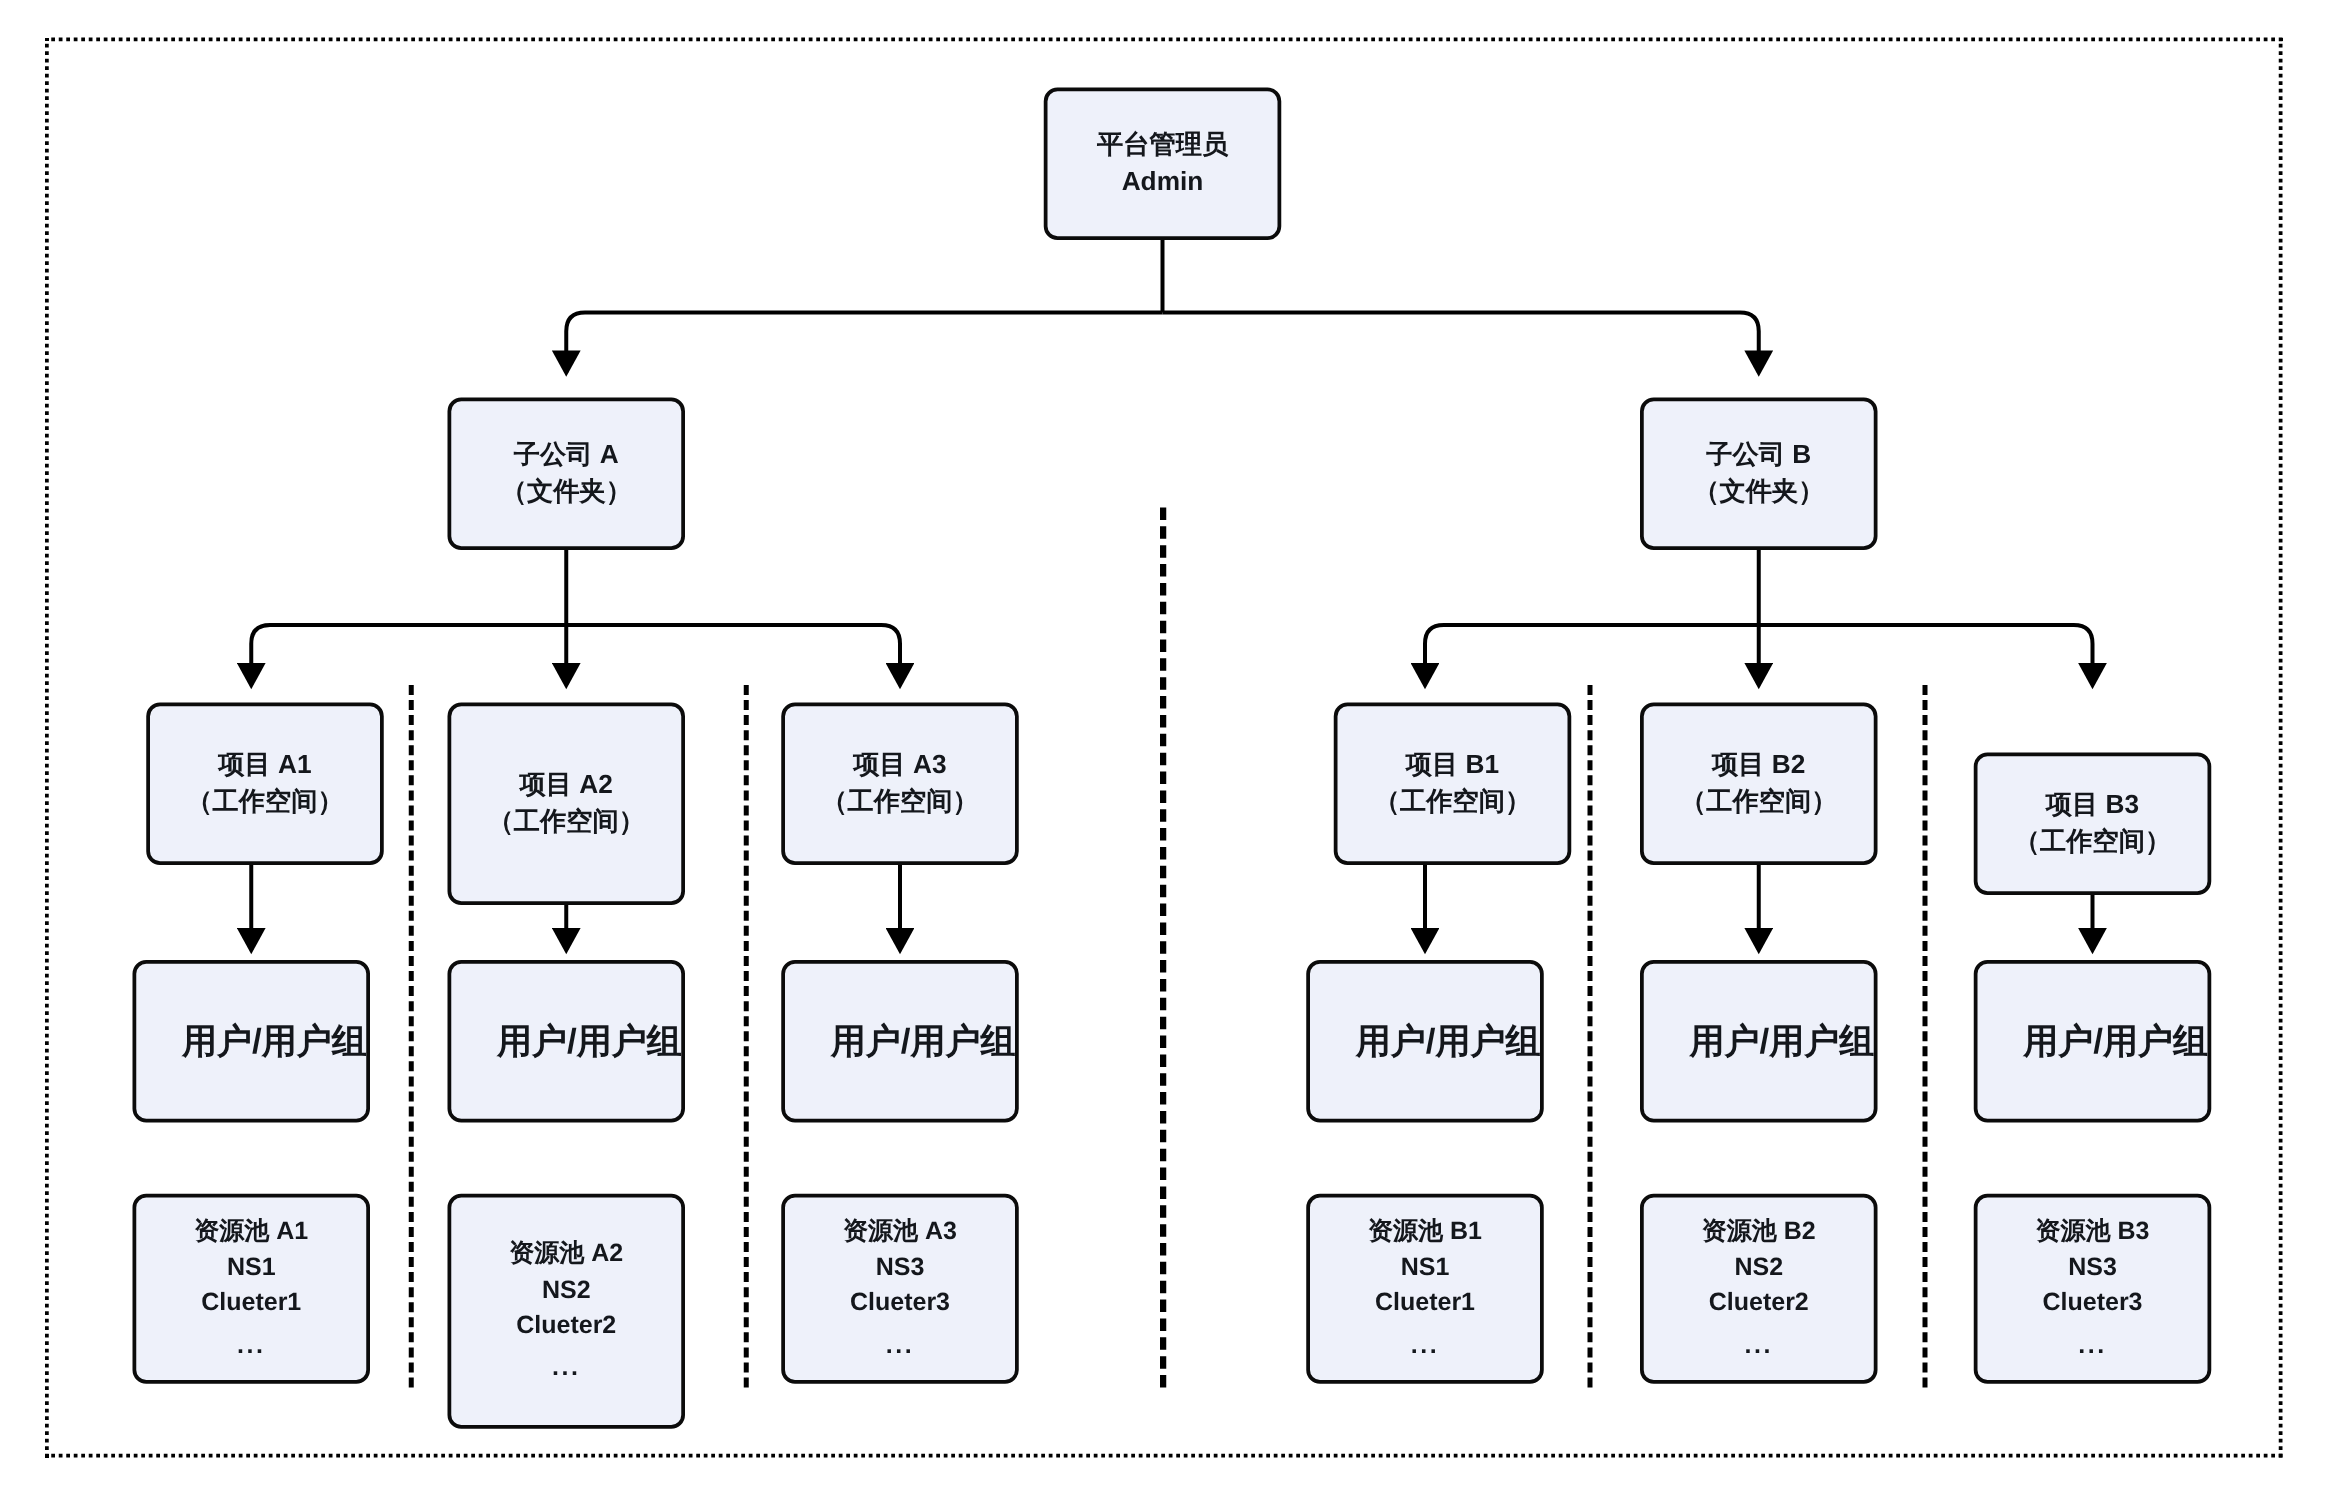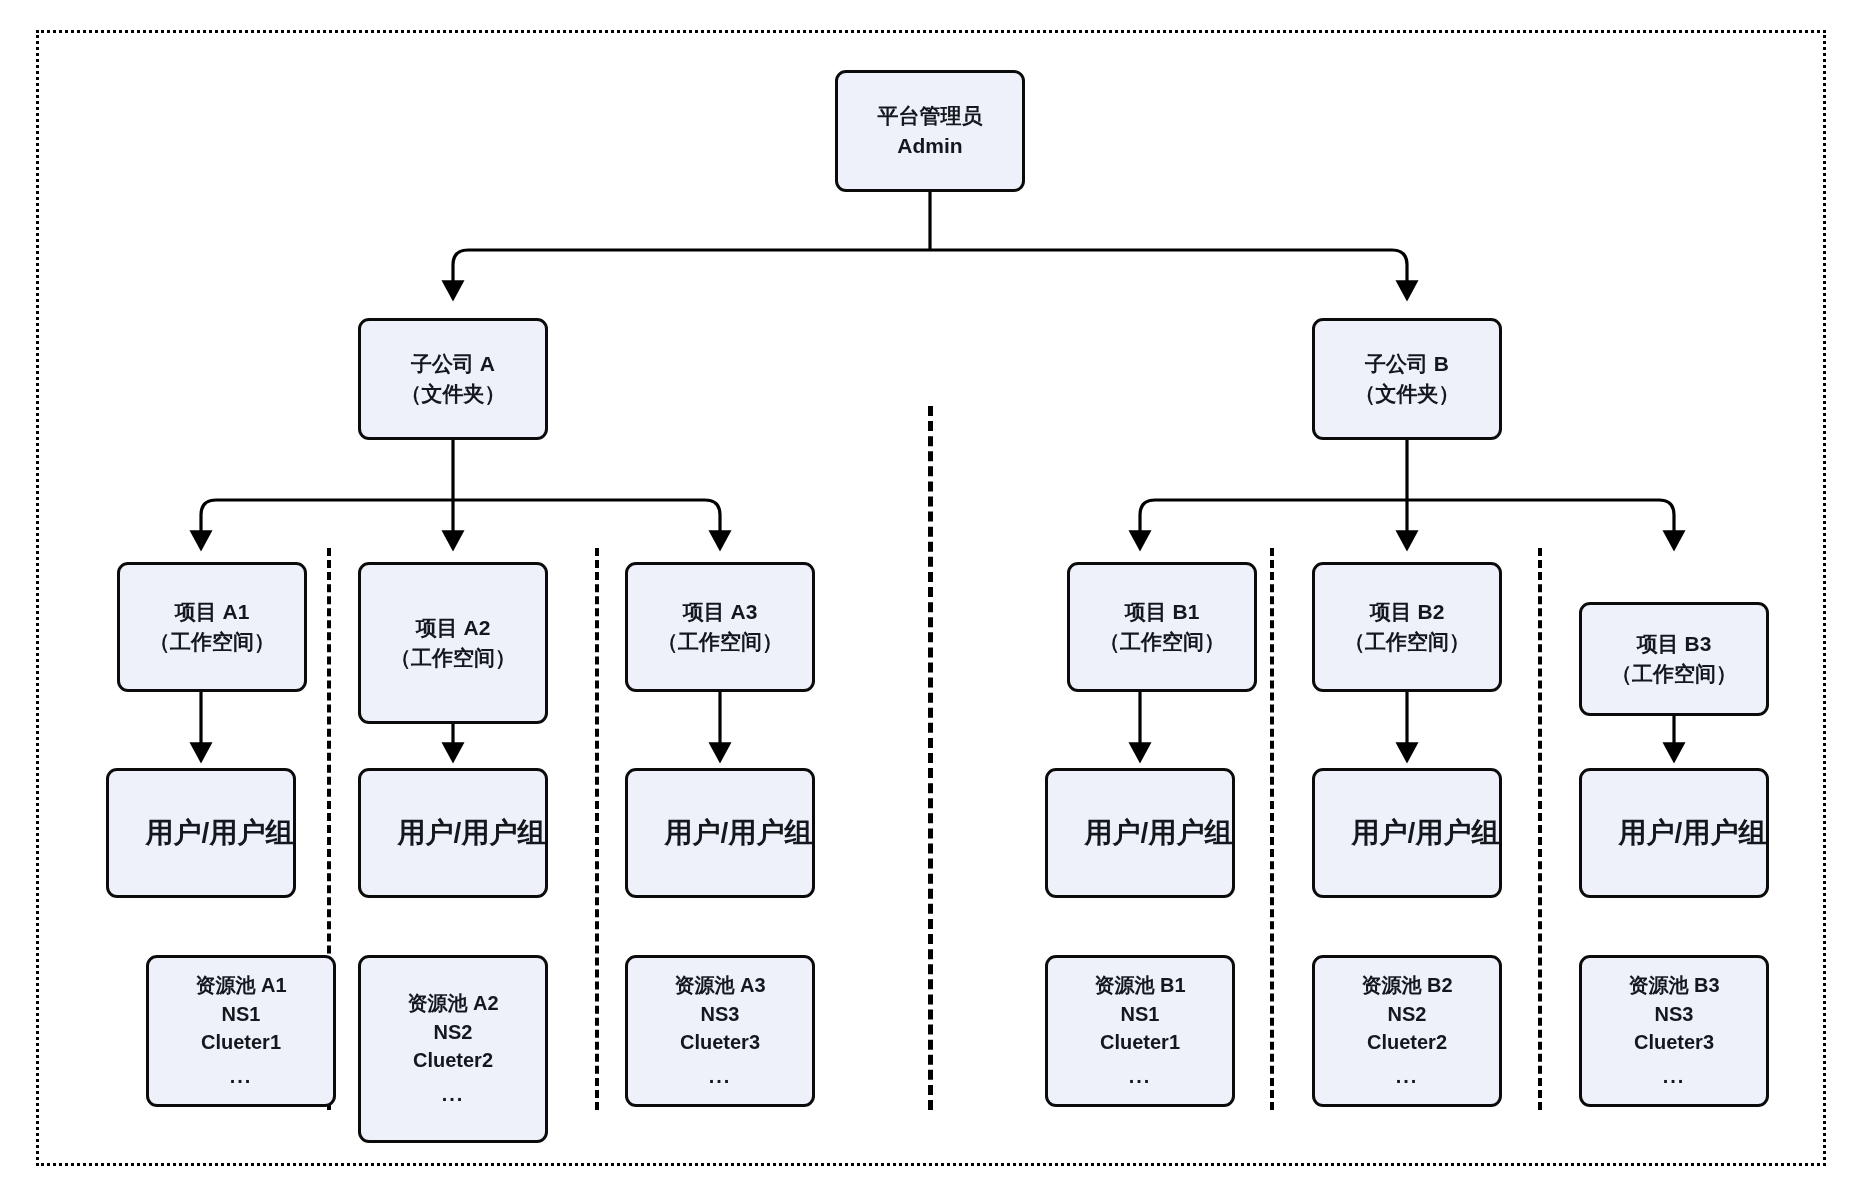--- a/index.html
+++ b/index.html
@@ -158,21 +158,21 @@
     <span class="lines">
       <span class="l">用户/用户组</span>
     </span>
   </div>
   <div class="node small" style="left:1579px;top:768px;width:190px;height:130px;">
     <span class="lines">
       <span class="l">用户/用户组</span>
     </span>
   </div>
 
-  <div class="node pool" style="left:106px;top:955px;width:190px;height:152px;margin-left:40px;">
+  <div class="node pool" style="left:106px;top:955px;width:190px;height:152px;">
     <span class="lines">
       <span class="l">资源池 A1</span>
       <span class="l">NS1</span>
       <span class="l">Clueter1</span>
       <span class="l dots">...</span>
     </span>
   </div>
   <div class="node pool" style="left:358px;top:955px;width:190px;height:188px;">
     <span class="lines">
       <span class="l">资源池 A2</span>

